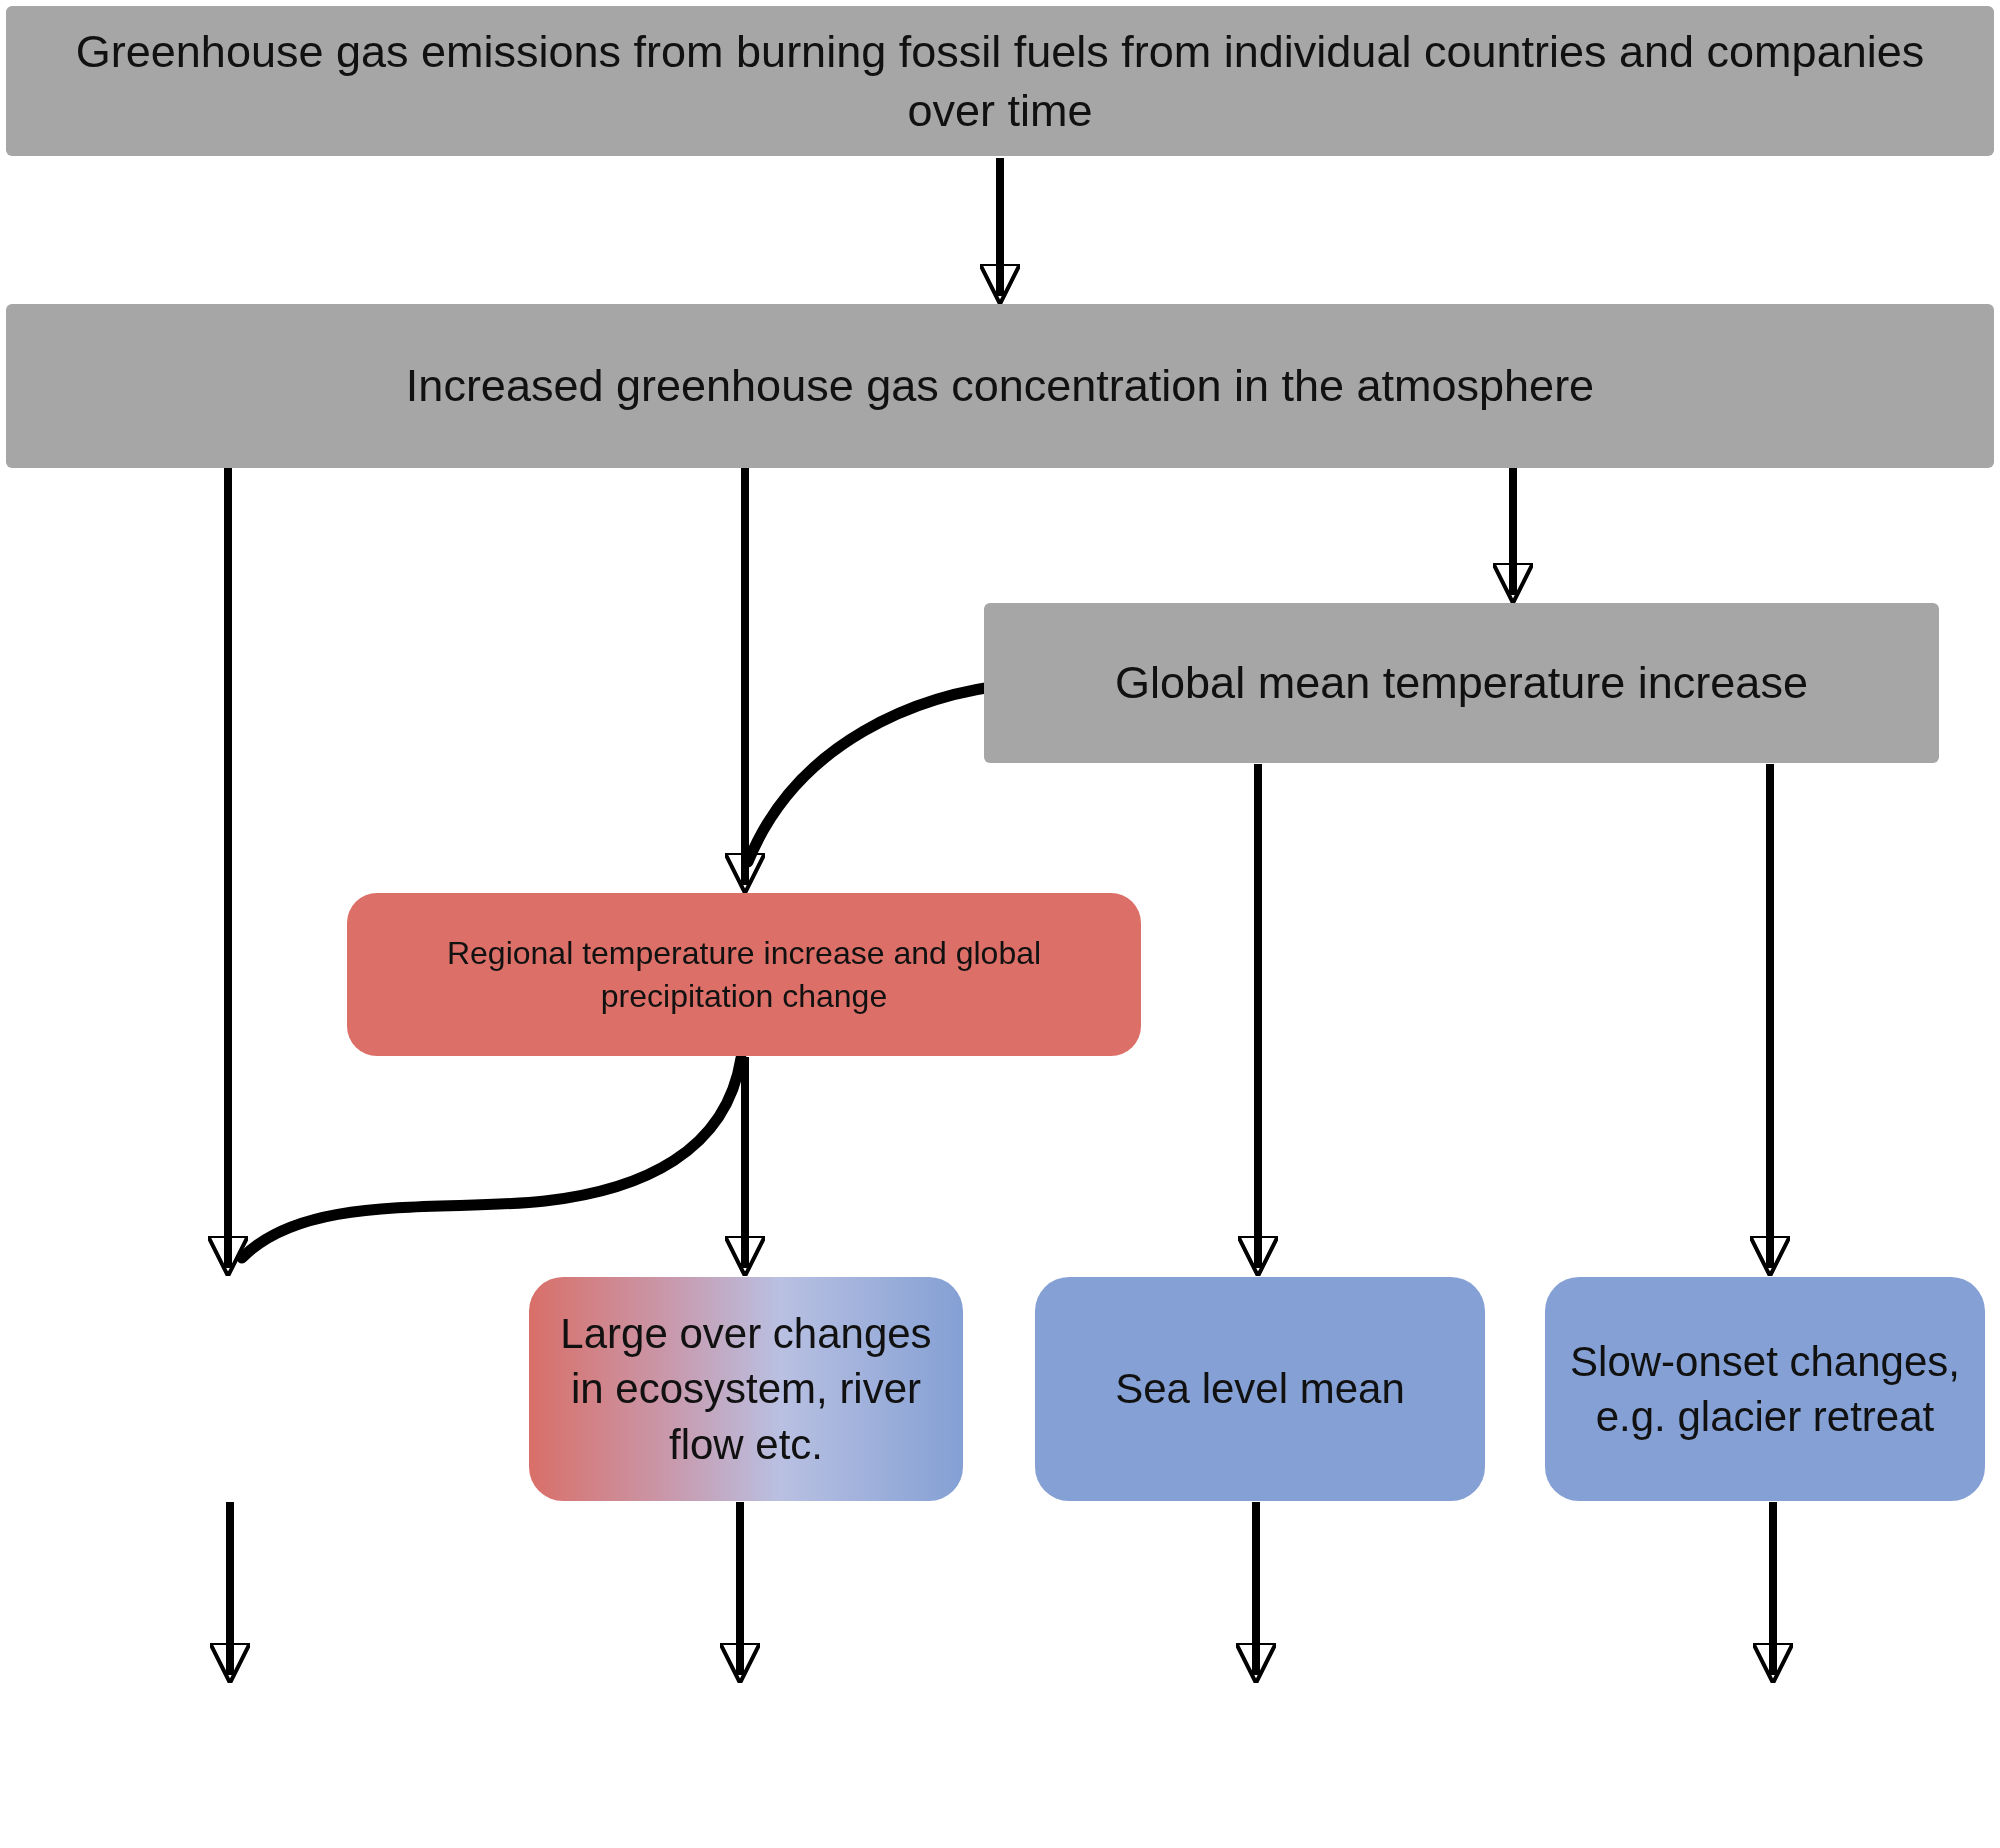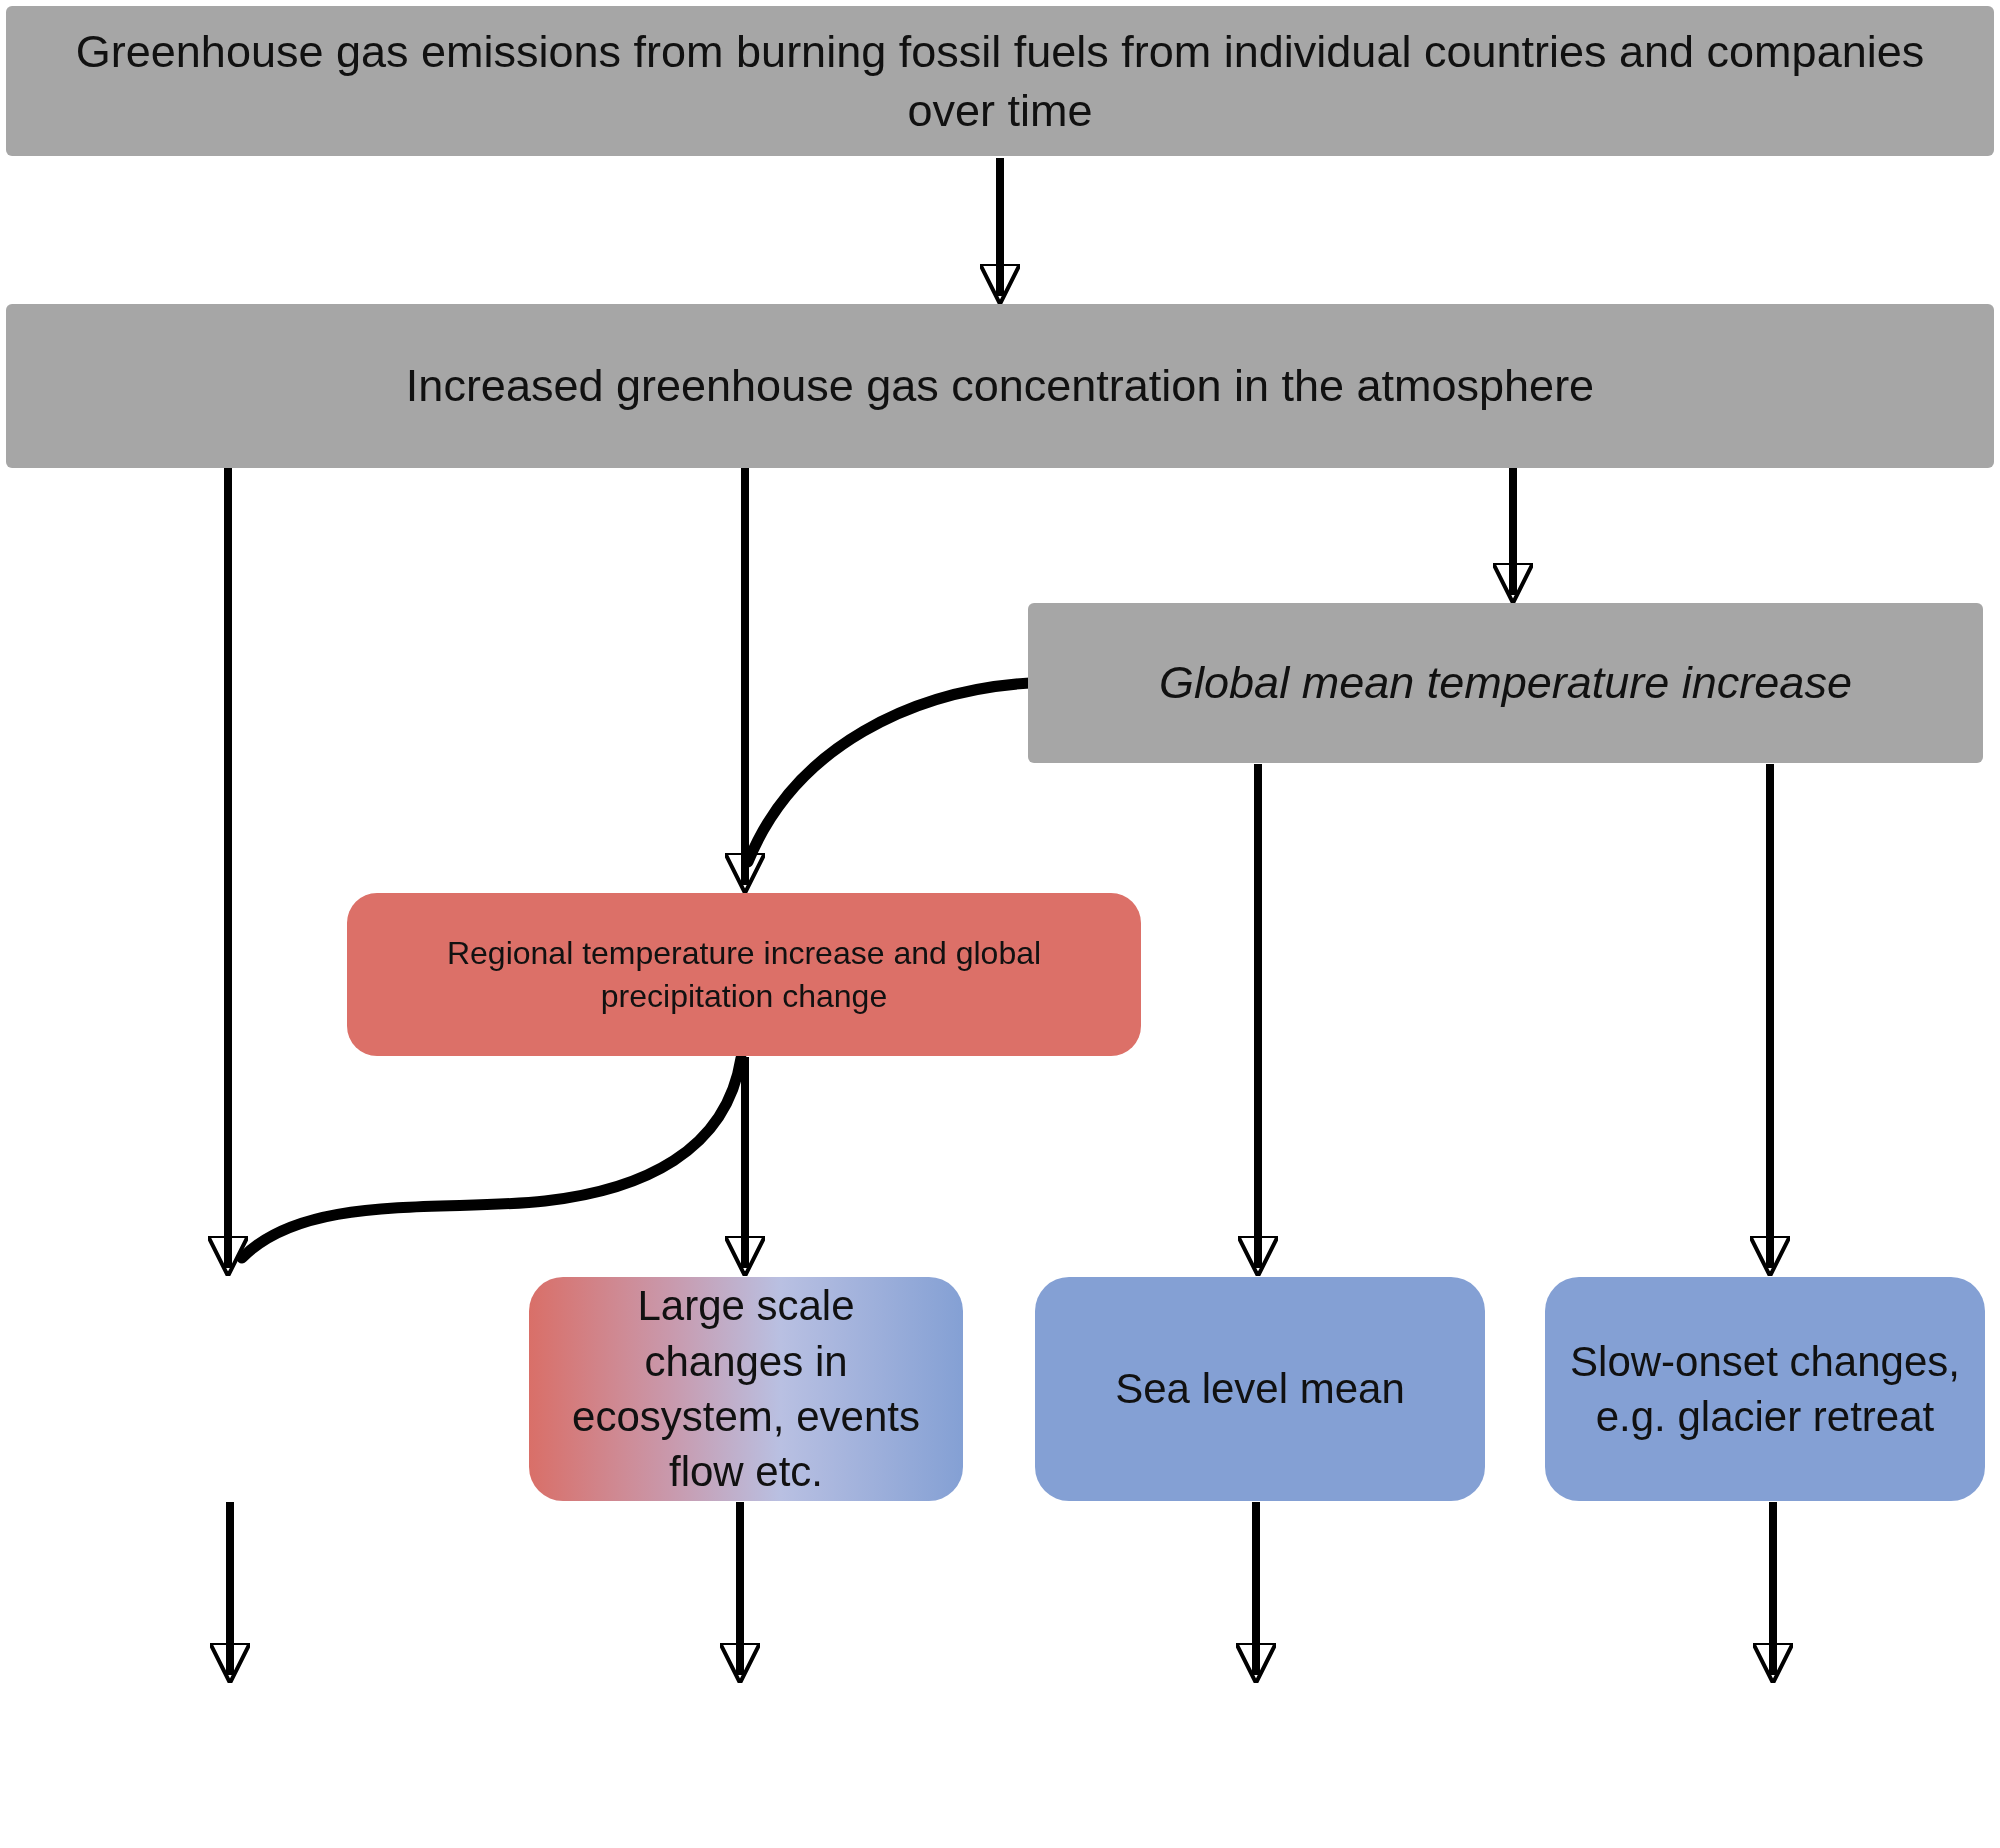--- a/index.html
+++ b/index.html
@@ -27,21 +27,21 @@
   }
   .node .lbl { display: block; }
   
   .bar {
     border-radius: 6px;
     background: #a6a6a6;
     font-size: 45px;
   }
   #node-emissions     { left: 6px;    top: 6px;    width: 1988px; height: 150px; padding: 0 55px; }
   #node-concentration { left: 6px;    top: 304px;  width: 1988px; height: 164px; padding: 0 55px; }
-  #node-global-temp   { left: 1028px; top: 603px;  width: 955px;  height: 160px; padding: 0 40px; font-style: italic; }
+  #node-global-temp   { left: 984px; top: 603px;  width: 955px;  height: 160px; padding: 0 40px; }
 
   #node-regional-temp {
     left: 347px; top: 893px; width: 794px; height: 163px;
     background: #dc7068;
     border-radius: 30px;
     font-size: 32px;
     padding: 0 45px;
   }
 
   .leaf {
@@ -113,21 +113,21 @@
   <div class="node bar" id="node-global-temp">
     <span class="lbl">Global mean temperature increase</span>
   </div>
 
   <div class="node" id="node-regional-temp">
     <span class="lbl">Regional temperature increase and global precipitation change</span>
   </div>
 
 
   <div class="node leaf" id="node-ecosystem">
-    <span class="lbl">Large scale changes in ecosystem, events flow etc.</span>
+    <span class="lbl">Large over changes in ecosystem, river flow etc.</span>
   </div>
 
   <div class="node leaf" id="node-sea-level">
     <span class="lbl">Sea level mean</span>
   </div>
 
   <div class="node leaf" id="node-slow-onset">
     <span class="lbl">Slow-onset changes, e.g. glacier retreat</span>
   </div>
 

